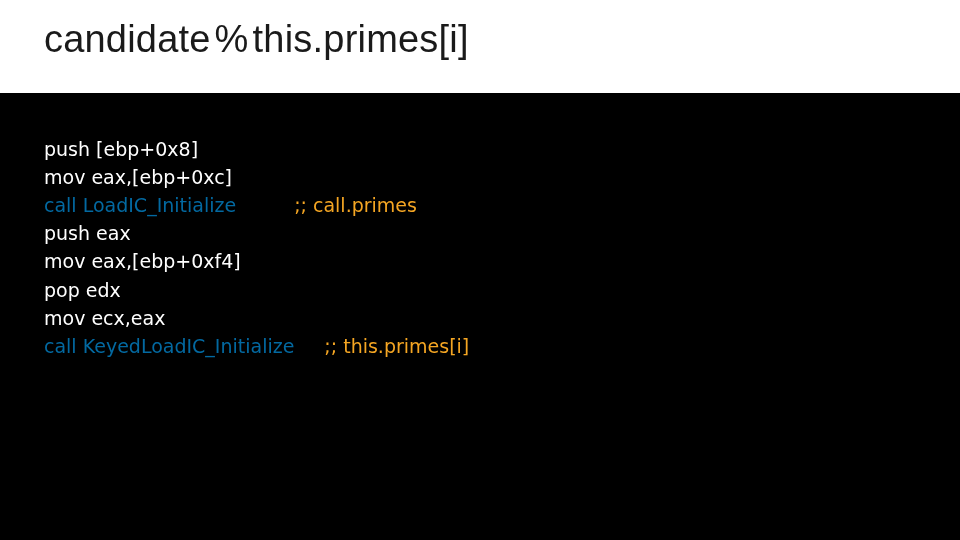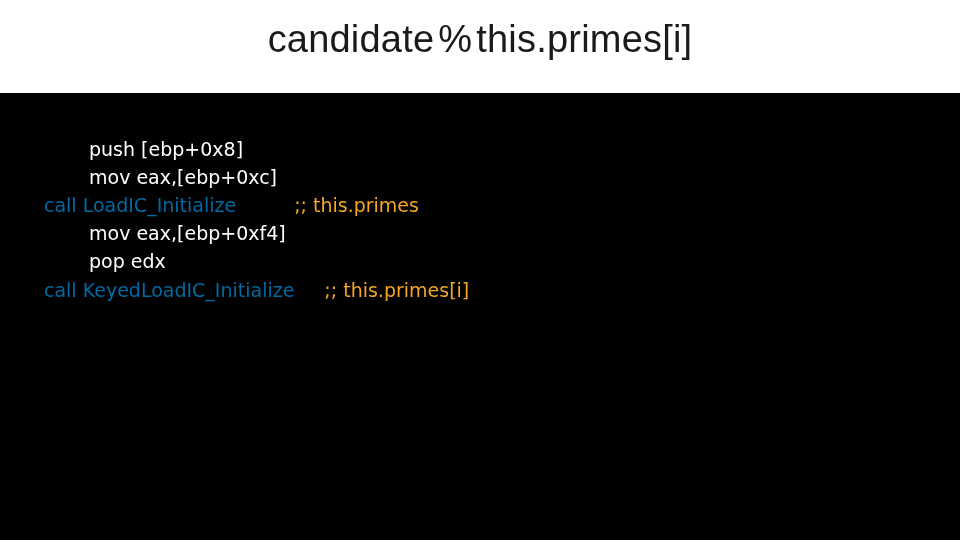--- a/index.html
+++ b/index.html
@@ -12,21 +12,20 @@
   }
   .slide {
     width: 960px;
     height: 540px;
     display: flex;
     flex-direction: column;
   }
   .header {
     background: #fff;
     padding: 18px 44px 32px 44px;
-    text-align: center;
   }
   .title {
     font-size: 38px;
     font-weight: 400;
     color: #1a1a1a;
     letter-spacing: 0.2px;
   }
   .title .thin-space {
     display: inline-block;
     width: 4px;
@@ -36,38 +35,40 @@
     background: #000;
     padding: 42px 44px 0 44px;
     font-family: Verdana, "DejaVu Sans", sans-serif;
     font-size: 19px;
     line-height: 1.48;
     color: #fff;
   }
   .code-line {
     white-space: pre;
   }
-  .op      { color: #fff; margin-left: 45px; }
+  .op      { color: #fff; }
   .callop  { color: #0369a1; margin-top: 46px; }
   .comment { color: #f5a623; }
   .gap {
     display: inline-block;
   }
 </style>
 </head>
 <body>
 
 <div class="slide">
   <div class="header">
     <h1 class="title">
       <span>candidate</span><span class="thin-space"></span><span>%</span><span class="thin-space"></span><span>this.primes[i]</span>
     </h1>
   </div>
 
   <div class="code-area">
     <div class="code-line"><span class="op">push [ebp+0x8]</span></div>
     <div class="code-line"><span class="op">mov eax,[ebp+0xc]</span></div>
-    <div class="code-line"><span class="callop">call LoadIC_Initialize</span><span class="gap" style="width:58px"></span><span class="comment">;; this.primes</span></div>
+    <div class="code-line"><span class="callop">call LoadIC_Initialize</span><span class="gap" style="width:58px"></span><span class="comment">;; call.primes</span></div>
+    <div class="code-line"><span class="op">push eax</span></div>
     <div class="code-line"><span class="op">mov eax,[ebp+0xf4]</span></div>
     <div class="code-line"><span class="op">pop edx</span></div>
+    <div class="code-line"><span class="op">mov ecx,eax</span></div>
     <div class="code-line"><span class="callop">call KeyedLoadIC_Initialize</span><span class="gap" style="width:30px"></span><span class="comment">;; this.primes[i]</span></div>
   </div>
 </div>
 
 </body></html>

